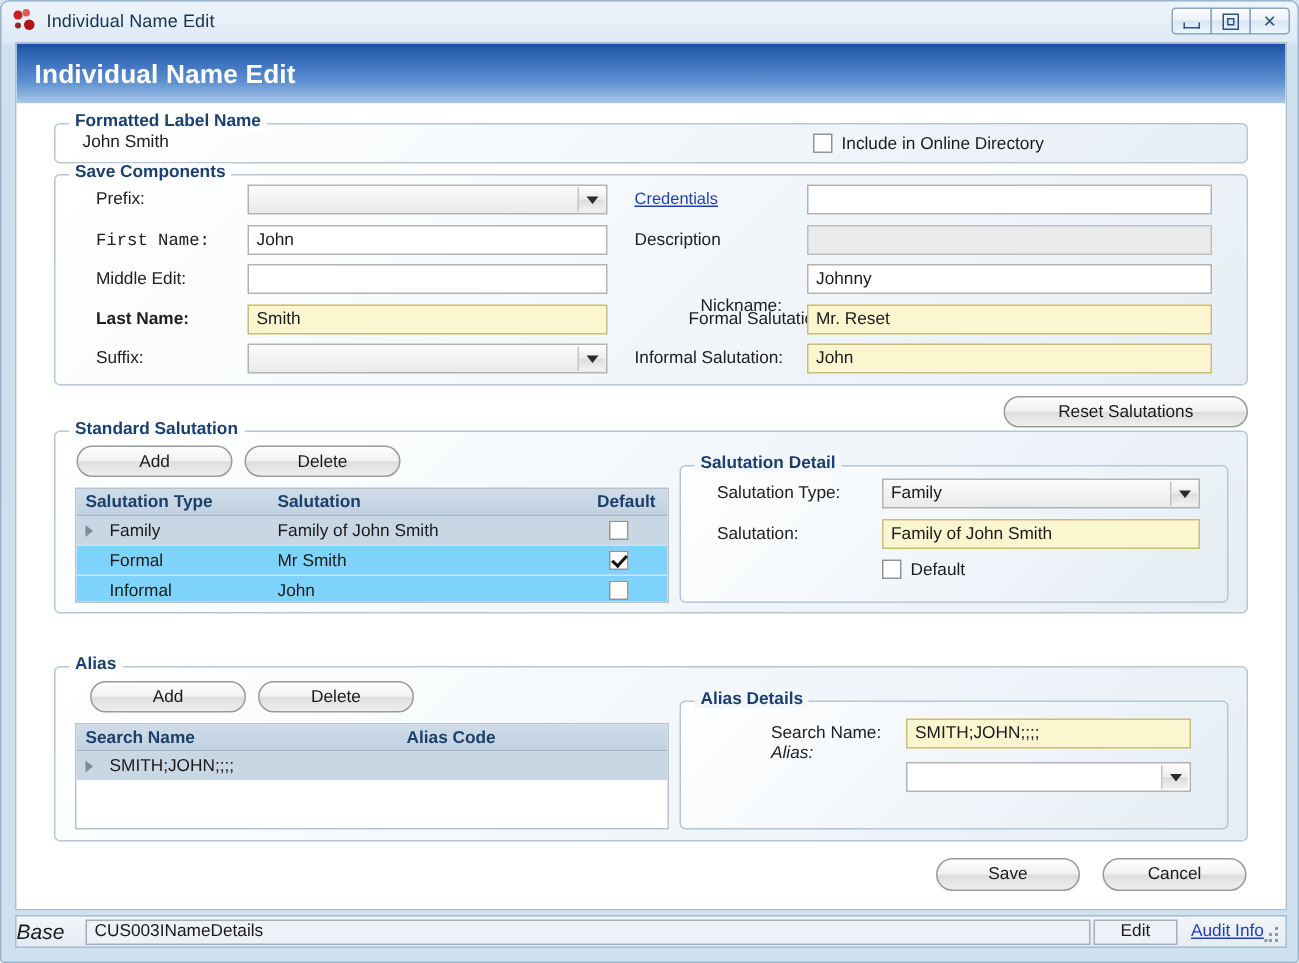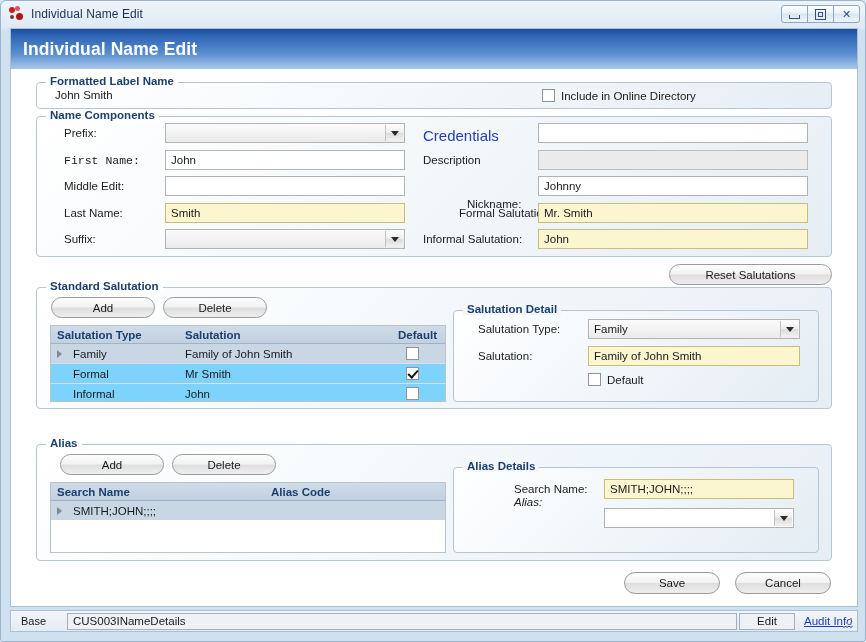--- a/index.html
+++ b/index.html
@@ -117,22 +117,23 @@
 
   
   .lbl {
     position: absolute;
     font-size: 11.5px;
     color: #202020;
     white-space: nowrap;
   }
   .lnk {
     position: absolute;
-    font-size: 15px;
+    font-size: 11px;
     color: #1f3fb5;
+    text-decoration: underline;
     white-space: nowrap;
     cursor: pointer;
   }
   .fld {
     position: absolute;
     box-sizing: border-box;
     border: 1px solid #b3b3b3;
     background: #ffffff;
     font-size: 11.5px;
     color: #1a1a1a;
@@ -259,21 +260,21 @@
   
   .statusbar {
     position: absolute;
     left: 9px; top: 609px;
     width: 848px; height: 22px;
     box-sizing: border-box;
     background: linear-gradient(to bottom, #f3f6fa, #e4ebf3);
     border: 1px solid #a9c0d4;
     display: flex; align-items: center;
   }
-  .sb-label { font-size: 11px; color: #1a1a1a; margin-left: 10px; width: 46px; }
+  .sb-label { font-size: 14px; color: #1a1a1a; margin-left: 0; width: 46px; font-style: italic; }
   .sb-field {
     height: 17px; box-sizing: border-box;
     border: 1px solid #9fb0c0;
     background: #eef1f5;
     font-size: 11.5px; color: #1a1a1a;
     display: flex; align-items: center;
     padding-left: 5px;
     width: 670px;
   }
   .sb-mode {
@@ -329,58 +330,58 @@
         <div class="gb" style="left:25px; top:13px; width:796px; height:27px;">
           <span class="gb-title">Formatted Label Name</span>
           <span class="lbl" style="left:18px; top:6px;">John Smith</span>
           <div class="cbwrap" style="left:505px; top:6px;">
             <span class="cb"></span>
             <span class="cbtext">Include in Online Directory</span>
           </div>
         </div>
 
         <div class="gb" style="left:25px; top:47px; width:796px; height:141px;">
-          <span class="gb-title">Name Components</span>
+          <span class="gb-title">Save Components</span>
 
           <span class="lbl" style="left:27px; top:10px;">Prefix:</span>
           <div class="combo gray" style="left:128px; top:6px; width:240px; height:20px;">
             <span></span>
             <span class="arrowbox">
                 <i class="tri"></i>
               </span>
           </div>
 
           <span class="lbl" style="left:27px; top:37px;font-family:Liberation Mono, monospace;">First Name:</span>
           <div class="fld" style="left:128px; top:33px; width:240px; height:20px;">John</div>
 
           <span class="lbl" style="left:27px; top:63px;">Middle Edit:</span>
           <div class="fld" style="left:128px; top:59px; width:240px; height:20px;"></div>
 
-          <span class="lbl" style="left:27px; top:90px;">Last Name:</span>
+          <span class="lbl" style="left:27px; top:90px;font-weight:bold;">Last Name:</span>
           <div class="fld req" style="left:128px; top:86px; width:240px; height:20px;">Smith</div>
 
           <span class="lbl" style="left:27px; top:116px;">Suffix:</span>
           <div class="combo gray" style="left:128px; top:112px; width:240px; height:20px;">
             <span></span>
             <span class="arrowbox">
                 <i class="tri"></i>
               </span>
           </div>
 
           <span class="lnk" style="left:386px; top:10px;">Credentials</span>
           <div class="fld" style="left:501px; top:6px; width:270px; height:20px;"></div>
 
           <span class="lbl" style="left:386px; top:37px;">Description</span>
           <div class="fld ro" style="left:501px; top:33px; width:270px; height:20px;"></div>
 
           <span class="lbl" style="left:386px; top:81px;padding-left:44px;">Nickname:</span>
           <div class="fld" style="left:501px; top:59px; width:270px; height:20px;">Johnny</div>
 
           <span class="lbl" style="left:386px; top:90px;padding-left:36px;">Formal Salutation:</span>
-          <div class="fld req" style="left:501px; top:86px; width:270px; height:20px;">Mr. Smith</div>
+          <div class="fld req" style="left:501px; top:86px; width:270px; height:20px;">Mr. Reset</div>
 
           <span class="lbl" style="left:386px; top:116px;">Informal Salutation:</span>
           <div class="fld req" style="left:501px; top:112px; width:270px; height:20px;">John</div>
         </div>
 
         <div class="btn" style="left:658px; top:195px; width:163px; height:21px;">Reset Salutations</div>
 
         <div class="gb" style="left:25px; top:218px; width:796px; height:122px;">
           <span class="gb-title">Standard Salutation</span>
 

